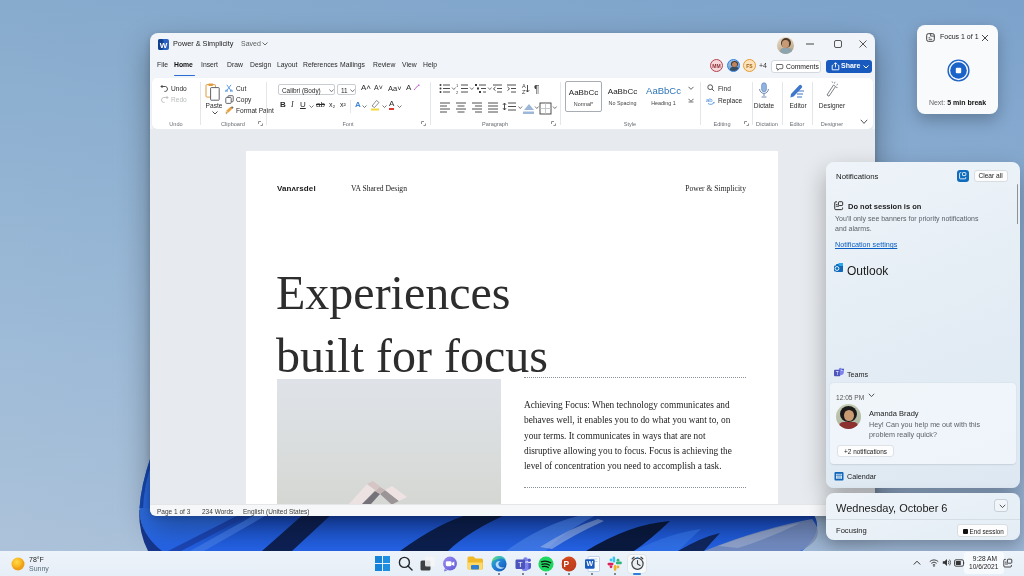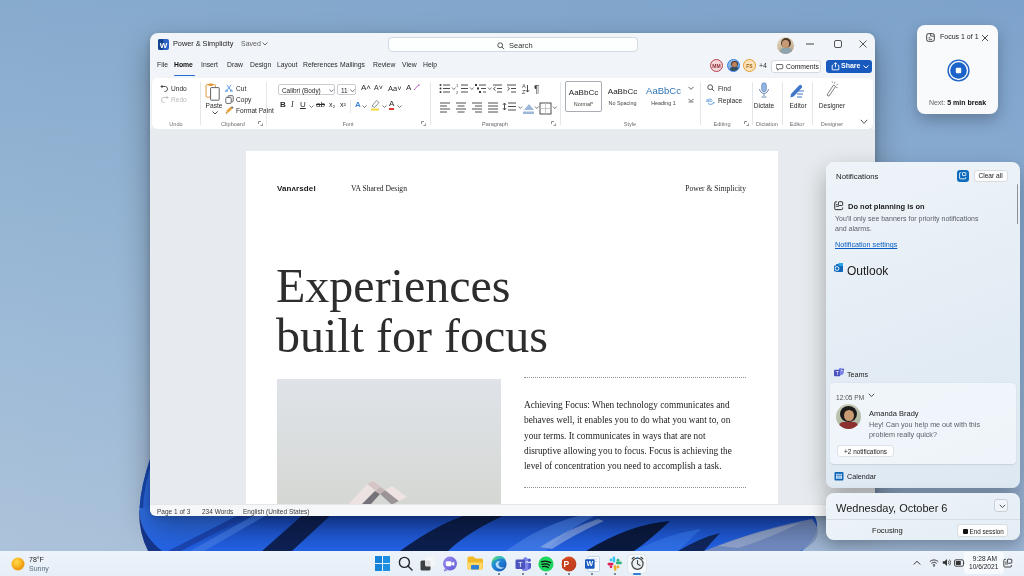--- a/index.html
+++ b/index.html
@@ -88,27 +88,20 @@
       <svg class="abs" style="left:7.5px;top:6px;" width="11" height="11" viewBox="0 0 11 11">
         <rect x="0" y="0" width="11" height="11" rx="2" fill="#2b63c4"></rect>
         <rect x="0" y="0" width="5.5" height="11" rx="2" fill="#11408f"></rect>
         <text x="5.5" y="8.6" font-size="8" font-weight="bold" fill="#fff" text-anchor="middle" font-family="Liberation Sans">W</text>
       </svg>
       <span class="abs" style="left:23px;top:6px;font-size:7.3px;font-weight:500;color:#1b1b1b;">Power &amp; Simplicity</span>
       <span class="abs" style="left:91px;top:6.5px;font-size:7px;color:#5c5c5c;">Saved</span>
       <svg class="abs" style="left:112px;top:9px;" width="6" height="4" viewBox="0 0 6 4">
           <path d="M0.5 0.5 L3 3 L5.5 0.5" stroke="#5c5c5c" fill="none" stroke-width="0.9"></path>
         </svg>
-      <div class="abs" style="left:238px;top:4px;width:250px;height:14.5px;background:#fdfefe;border:1px solid #d3d9e0;border-radius:4px;">
-        <svg class="abs" style="left:108px;top:3.5px;" width="8" height="8" viewBox="0 0 8 8">
-            <circle cx="3.2" cy="3.2" r="2.4" stroke="#444" fill="none" stroke-width="0.9"></circle>
-            <path d="M5 5 L7.2 7.2" stroke="#444" stroke-width="0.9"></path>
-          </svg>
-        <span class="abs" style="left:120px;top:3px;font-size:7.5px;color:#333;">Search</span>
-      </div>
       <div class="abs" style="left:627px;top:3.5px;width:17px;height:17px;border-radius:50%;overflow:hidden;background:linear-gradient(160deg,#e8ddcc 0%,#cbb89c 60%,#a89478 100%);">
         <div class="abs" style="left:3.5px;top:1.5px;width:10px;height:10px;border-radius:50%;background:#4d3828;"></div>
         <div class="abs" style="left:5.2px;top:3.5px;width:6.6px;height:7.5px;border-radius:50%;background:#c79a76;"></div>
         <div class="abs" style="left:2.5px;top:11.5px;width:12px;height:7px;border-radius:4px;background:#8da3ad;"></div>
       </div>
       <svg class="abs" style="left:656px;top:10px;" width="9" height="2" viewBox="0 0 9 2">
           <rect width="8" height="1" y="0.5" fill="#444"></rect>
         </svg>
       <svg class="abs" style="left:684px;top:7px;" width="8" height="8" viewBox="0 0 8 8">
           <rect x="0.5" y="0.5" width="7" height="7" rx="1.5" stroke="#444" fill="none" stroke-width="0.9"></rect>
@@ -379,21 +372,21 @@
       <svg class="abs" style="left:708px;top:41px;" width="8" height="6" viewBox="0 0 8 6">
           <path d="M0.8 0.8 L4 4.4 L7.2 0.8" stroke="#555" fill="none" stroke-width="1"></path>
         </svg>
     </div>
     <div id="docarea">
       <div id="page">
 
         <span class="abs" style="left:31px;top:33px;font-size:8px;font-weight:700;color:#1a1a1a;letter-spacing:0.1px;">Vanʌrsdel</span>
         <span class="abs" style="left:105px;top:33px;font-size:7.6px;color:#222;font-family:'Liberation Serif',serif;">VA Shared Design</span>
         <span class="abs" style="right:32px;top:33px;font-size:7.6px;color:#222;font-family:'Liberation Serif',serif;">Power &amp; Simplicity</span>
-        <div class="abs" style="left:30px;top:110px;font-size:48px;line-height:50px;color:#2d2d2d;font-family:'Liberation Serif',serif;">Experiences<br>built for focus</div>
+        <div class="abs" style="left:30px;top:110px;font-size:48px;line-height:63px;color:#2d2d2d;font-family:'Liberation Serif',serif;">Experiences<br>built for focus</div>
         <div class="abs" style="left:31px;top:228px;width:224px;height:125px;background:linear-gradient(180deg,#dfe3e9 0%,#dadddd 55%,#d5d7d3 100%);overflow:hidden;">
           <svg class="abs" style="left:70px;top:102px;" width="66" height="23" viewBox="0 0 66 23">
             <path d="M2 23 L20 3 L28 9 L15 23 Z" fill="#ece2e1"></path>
             <path d="M20 3 L26 0 L34 6 L28 9 Z" fill="#d5c6c5"></path>
             <path d="M15 23 L28 10 L33 13 L24 23 Z" fill="#76727a"></path>
             <path d="M33 13 L38 9 L52 20 L46 23 L44 23 Z" fill="#9b9598"></path>
             <path d="M38 9 L45 5 L60 16 L52 20 Z" fill="#eee3e2"></path>
             <path d="M28 10 L33 6 L38 9 L33 13 Z" fill="#c4b4b4"></path>
           </svg>
         </div>
@@ -434,21 +427,21 @@
         <path d="M2.8 0.8 H1.6 A0.9 0.9 0 0 0 0.7 1.7 V7.3 A0.9 0.9 0 0 0 1.6 8.2 H7.2 A0.9 0.9 0 0 0 8.1 7.3 V6.2" stroke="#fff" fill="none" stroke-width="1"></path>
         <rect x="4.2" y="0.7" width="4" height="3.6" rx="0.7" stroke="#fff" fill="none" stroke-width="1"></rect>
       </svg>
     </div>
     <div class="abs" style="left:147.5px;top:8px;width:34px;height:11.5px;background:#fdfdfd;border:1px solid #d8dde2;border-radius:3px;text-align:center;font-size:6.6px;color:#222;line-height:10.5px;">Clear all</div>
     <svg class="abs" style="left:8px;top:39px;" width="9.5" height="9.5" viewBox="0 0 9 9">
       <path d="M2.8 0.8 H1.6 A0.9 0.9 0 0 0 0.7 1.7 V7.3 A0.9 0.9 0 0 0 1.6 8.2 H7.2 A0.9 0.9 0 0 0 8.1 7.3 V6.2" stroke="#222" fill="none" stroke-width="0.9"></path>
       <rect x="4.2" y="0.7" width="4" height="3.6" rx="0.7" stroke="#222" fill="none" stroke-width="0.9"></rect>
       <path d="M1.9 3.4 h1.4 M1.9 5 h2.8" stroke="#222" stroke-width="0.8"></path>
     </svg>
-    <span class="abs" style="left:22px;top:40px;font-size:7.5px;font-weight:700;color:#1a1a1a;">Do not planning is on</span>
+    <span class="abs" style="left:22px;top:40px;font-size:7.5px;font-weight:700;color:#1a1a1a;">Do not session is on</span>
     <div class="abs" style="left:9px;top:51.5px;width:170px;font-size:7px;line-height:10px;color:#5a5f66;">You'll only see banners for priority notifications<br>and alarms.</div>
     <span class="abs" style="left:9px;top:78px;font-size:7.2px;color:#0a5dc2;text-decoration:underline;">Notification settings</span>
 
     <svg class="abs" style="left:8px;top:101px;" width="10" height="10" viewBox="0 0 10 10">
       <rect x="2" y="1" width="7" height="8" rx="0.8" fill="#1066b8"></rect>
       <rect x="4.5" y="0" width="4.5" height="3" fill="#28a8ea"></rect>
       <rect x="0" y="2.5" width="6" height="6" rx="1" fill="#0f6cbd"></rect>
       <circle cx="3" cy="5.5" r="1.9" fill="none" stroke="#fff" stroke-width="0.9"></circle>
     </svg>
     <span class="abs" style="left:21px;top:102px;font-size:12px;color:#1a1a1a;">Outlook</span>
@@ -488,21 +481,21 @@
   </div>
 
   <div id="calcard">
     <span class="abs" style="left:10px;top:9px;font-size:11px;color:#1a1a1a;">Wednesday, October 6</span>
     <div class="abs" style="left:168px;top:6px;width:14px;height:13px;border:1px solid #c9d0d8;border-radius:3px;background:rgba(255,255,255,0.4);">
       <svg class="abs" style="left:3.5px;top:4px;" width="7" height="5" viewBox="0 0 7 5">
           <path d="M0.8 0.8 L3.5 3.6 L6.2 0.8" stroke="#444" fill="none" stroke-width="0.9"></path>
         </svg>
     </div>
     <div class="abs" style="left:0;top:26px;width:194px;height:1px;background:#d5dde5;"></div>
-    <span class="abs" style="left:10px;top:33px;font-size:7.6px;color:#1a1a1a;margin-left:36px;">Focusing</span>
+    <span class="abs" style="left:10px;top:33px;font-size:7.6px;color:#1a1a1a;">Focusing</span>
     <div class="abs" style="left:131px;top:31px;width:51px;height:13px;background:#fdfdfd;border:1px solid #d8dde2;border-radius:3px;white-space:nowrap;">
       <div class="abs" style="left:5px;top:4px;width:4.5px;height:4.5px;background:#111;border-radius:1px;"></div>
       <span class="abs" style="left:11.5px;top:2.8px;font-size:6.3px;color:#222;">End session</span>
     </div>
   </div>
 
   <div id="taskbar">
     <svg class="abs" style="left:11px;top:6px;" width="14" height="14" viewBox="0 0 14 14">
       <circle cx="7" cy="7" r="6.5" fill="url(#sungrad)"></circle>
       <defs>

